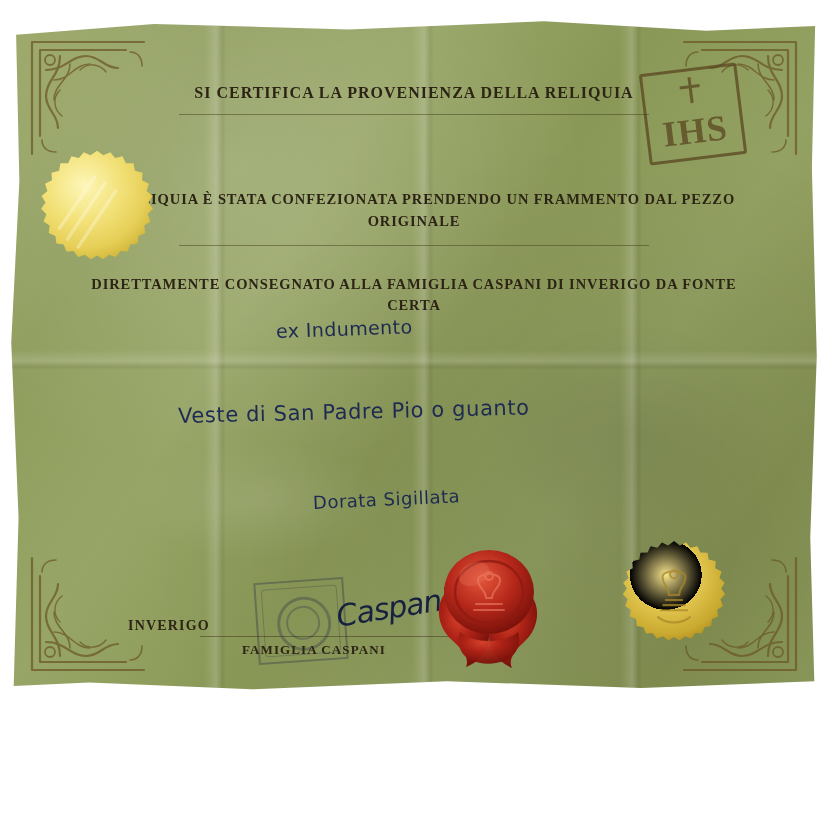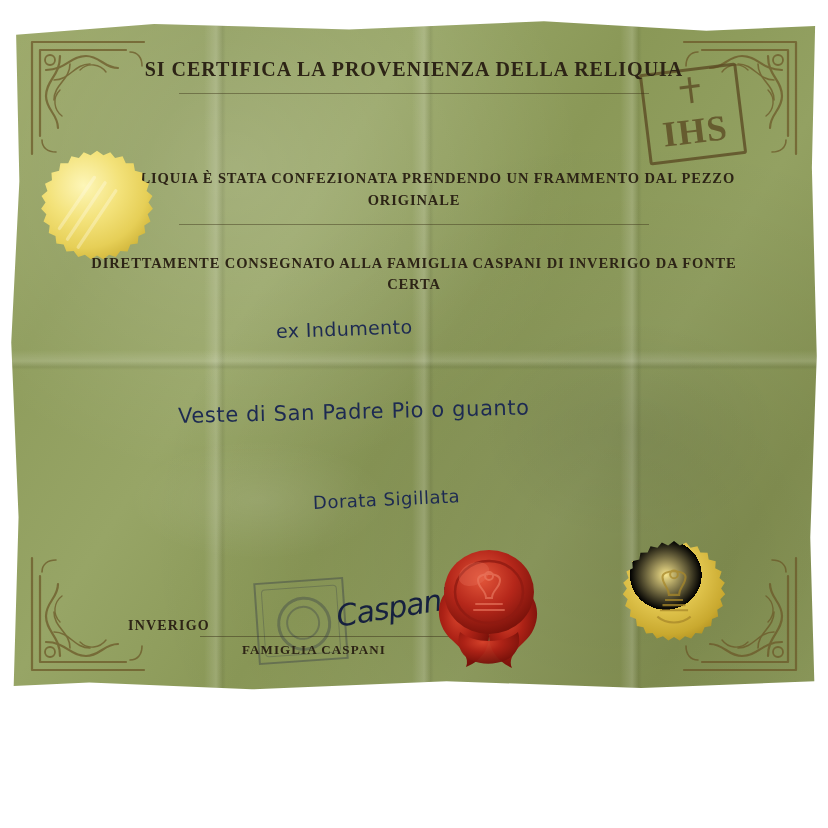--- a/index.html
+++ b/index.html
@@ -89,21 +89,22 @@
     font-size: 33px;
     letter-spacing: 1.6px;
     line-height: 1.22;
     color: #2b2113;
     text-shadow: 0 1px 0 rgba(255,255,255,0.10);
   }
   .title .line1 { display: block; }
   .title .line2 { display: block; }
 
   .subtitle {
-    font-size: 20px;
+    margin-top: 26px;
+    font-size: 16px;
     font-weight: bold;
     letter-spacing: 1.0px;
     color: #2d2416;
   }
 
   .ruleline {
     margin: 12px auto 0 auto;
     width: 470px;
     height: 0;
     border-bottom: 1px solid rgba(60,50,25,0.45);

